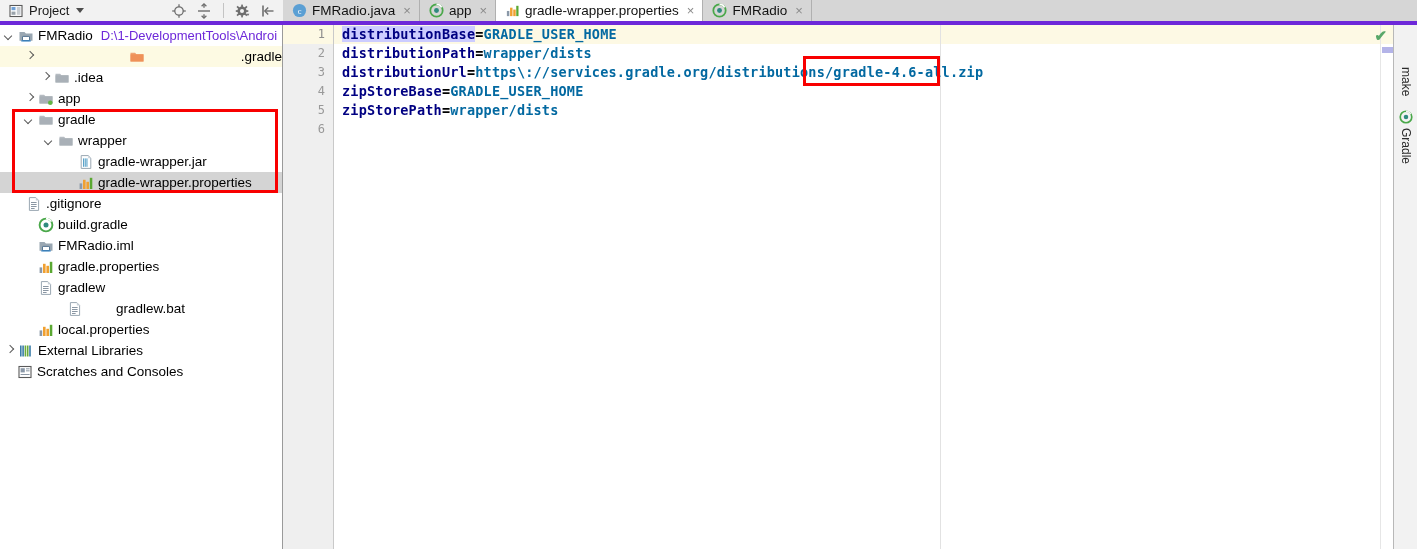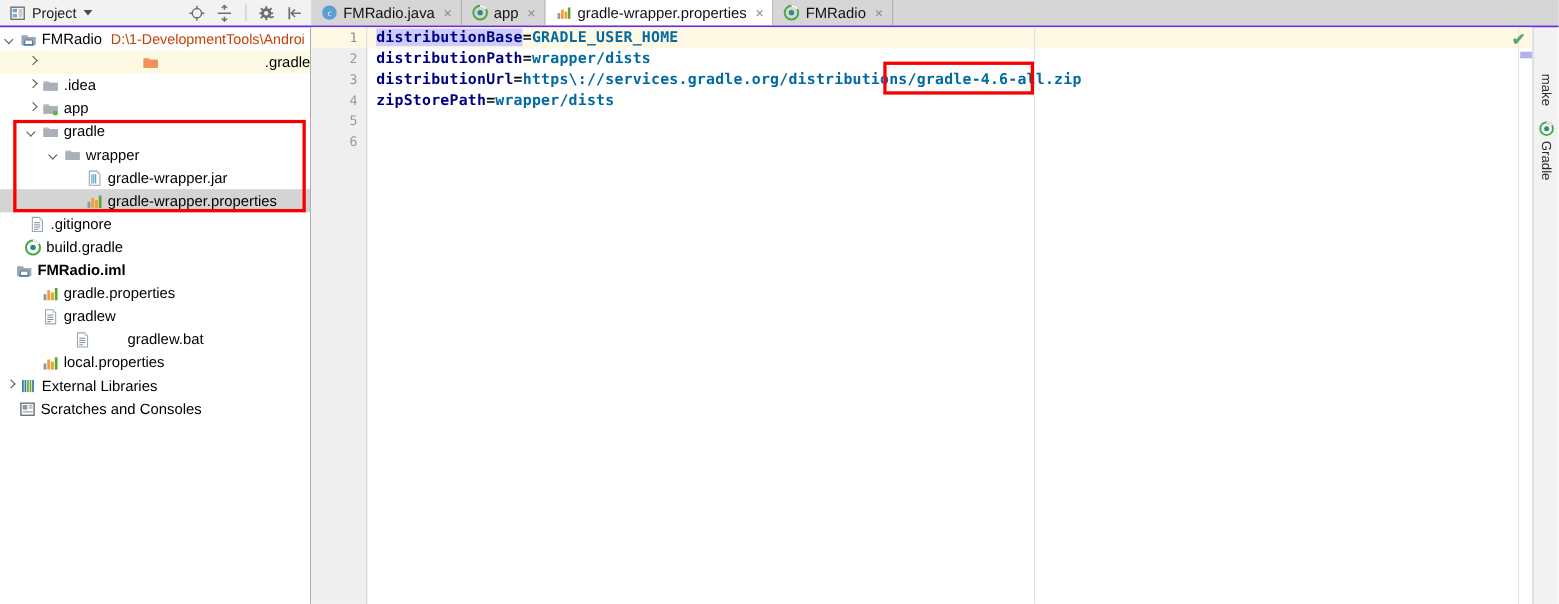--- a/index.html
+++ b/index.html
@@ -19,21 +19,21 @@
     display: flex;
     flex-direction: column;
   }
 
   
   .toprow {
     display: flex;
     height: 25px;
     flex: 0 0 25px;
     background: #f2f2f2;
-    border-bottom: 2px solid #6d28d9;
+    border-bottom: 4px solid #6d28d9;
   }
   .proj-toolbar {
     width: 283px;
     flex: 0 0 283px;
     display: flex;
     align-items: center;
     background: #f2f2f2;
     padding-left: 8px;
     position: relative;
   }
@@ -141,21 +141,21 @@
   .arrow.down::before {
     content:"";
     position:absolute; left:1px; top:3px;
     width:5px; height:5px;
     border-right:1.6px solid #5a5a5a;
     border-bottom:1.6px solid #5a5a5a;
     transform: rotate(45deg);
   }
   .ico { width:16px; height:16px; flex:0 0 16px; margin-right:4px; display:block;}
   .lbl { line-height: 1; }
-  .path-note { color:#c2410c; margin-left:8px; font-size:13px; overflow:hidden;}
+  .path-note { color:#6d28d9; margin-left:8px; font-size:13px; overflow:hidden;}
 
   
   .annot {
     position: absolute;
     border: 3px solid #f80000;
     pointer-events: none;
     z-index: 20;
   }
 
   
@@ -391,21 +391,21 @@
           <div class="row hl-yellow" style="padding-left: 24px;">
             <span class="arrow right"></span>
             <span class="ico">
               <svg viewBox="0 0 16 16" width="16" height="16" style="display:block">
                 <path d="M1.5 3.8 h4.6 l1.3 1.5 H14.5 v7.2 H1.5 Z" fill="#f0a372"></path>
                 <path d="M1.5 5.3 H14.5 v7.2 H1.5 Z" fill="#ef9158"></path>
               </svg>
             </span>
             <span class="lbl">.gradle</span>
           </div>
-          <div class="row" style="padding-left: 24px;">
+          <div class="row" style="padding-left: 40px;">
             <span class="arrow right"></span>
             <span class="ico">
               <svg viewBox="0 0 16 16" width="16" height="16" style="display:block">
                 <path d="M1.5 3.8 h4.6 l1.3 1.5 H14.5 v7.2 H1.5 Z" fill="#b6bcc2"></path>
                 <path d="M1.5 5.3 H14.5 v7.2 H1.5 Z" fill="#a9b0b7"></path>
               </svg>
             </span>
             <span class="lbl">.idea</span>
           </div>
           <div class="row" style="padding-left: 24px;">
@@ -475,32 +475,32 @@
                 <g fill="#7d8b99">
                   <rect x="5" y="6" width="5.6" height="0.9"></rect>
                   <rect x="5" y="8" width="5.6" height="0.9"></rect>
                   <rect x="5" y="10" width="5.6" height="0.9"></rect>
                   <rect x="5" y="12" width="3.6" height="0.9"></rect>
                 </g>
               </svg>
             </span>
             <span class="lbl">.gitignore</span>
           </div>
-          <div class="row" style="padding-left: 8px;">
+          <div class="row" style="padding-left: 24px;">
             <span class="arrow"></span>
             <span class="ico">
               <svg viewBox="0 0 16 16" width="16" height="16" style="display:block">
                 <circle cx="8" cy="8" r="6.4" fill="none" stroke="#4aa84a" stroke-width="1.9"></circle>
                 <circle cx="8" cy="8" r="2.5" fill="#2f8a7e"></circle>
                 <path d="M8 1.6 A6.4 6.4 0 0 1 13.4 4.7" fill="none" stroke="#ffffff" stroke-width="1.6"></path>
               </svg>
             </span>
             <span class="lbl">build.gradle</span>
           </div>
-          <div class="row" style=" font-weight: bold;">
+          <div class="row" style="padding-left: 24px;">
             <span class="arrow"></span>
             <span class="ico">
               <svg viewBox="0 0 16 16" width="16" height="16" style="display:block">
                 <path d="M1.5 4 h5 l1.4 1.6 H14.5 v7.2 H1.5 Z" fill="#9aa7b2"></path>
                 <rect x="4.5" y="8.4" width="7" height="4.2" rx="0.6" fill="#ffffff" stroke="#4a6b8a" stroke-width="0.9"></rect>
                 <rect x="3.2" y="12.2" width="9.6" height="1.4" rx="0.5" fill="#2f7fc1"></rect>
               </svg>
             </span>
             <span class="lbl">FMRadio.iml</span>
           </div>
@@ -612,20 +612,21 @@
       </div>
 
       <div class="code">
         <div class="code-topline"></div>
         <div class="cur-line-bg"></div>
         <div class="margin-guide"></div>
         <div id="code-lines" style="position:relative;">
             <div class="cl"><span class="k sel">distributionBase</span><span class="eq">=</span><span class="v">GRADLE_USER_HOME</span></div>
             <div class="cl"><span class="k">distributionPath</span><span class="eq">=</span><span class="v">wrapper/dists</span></div>
             <div class="cl"><span class="k">distributionUrl</span><span class="eq">=</span><span class="v">https\://services.gradle.org/distributions/gradle-4.6-all.zip</span></div>
+            <div class="cl"><span class="k">zipStoreBase</span><span class="eq">=</span><span class="v">GRADLE_USER_HOME</span></div>
             <div class="cl"><span class="k">zipStorePath</span><span class="eq">=</span><span class="v">wrapper/dists</span></div>
           </div>
 
         <div class="annot" style="left:469px; top:31px; width:137px; height:30px;"></div>
 
         <span class="inspect-check">✔</span>
         <div class="scroll-col">
           <div class="scroll-thumb"></div>
         </div>
       </div>

